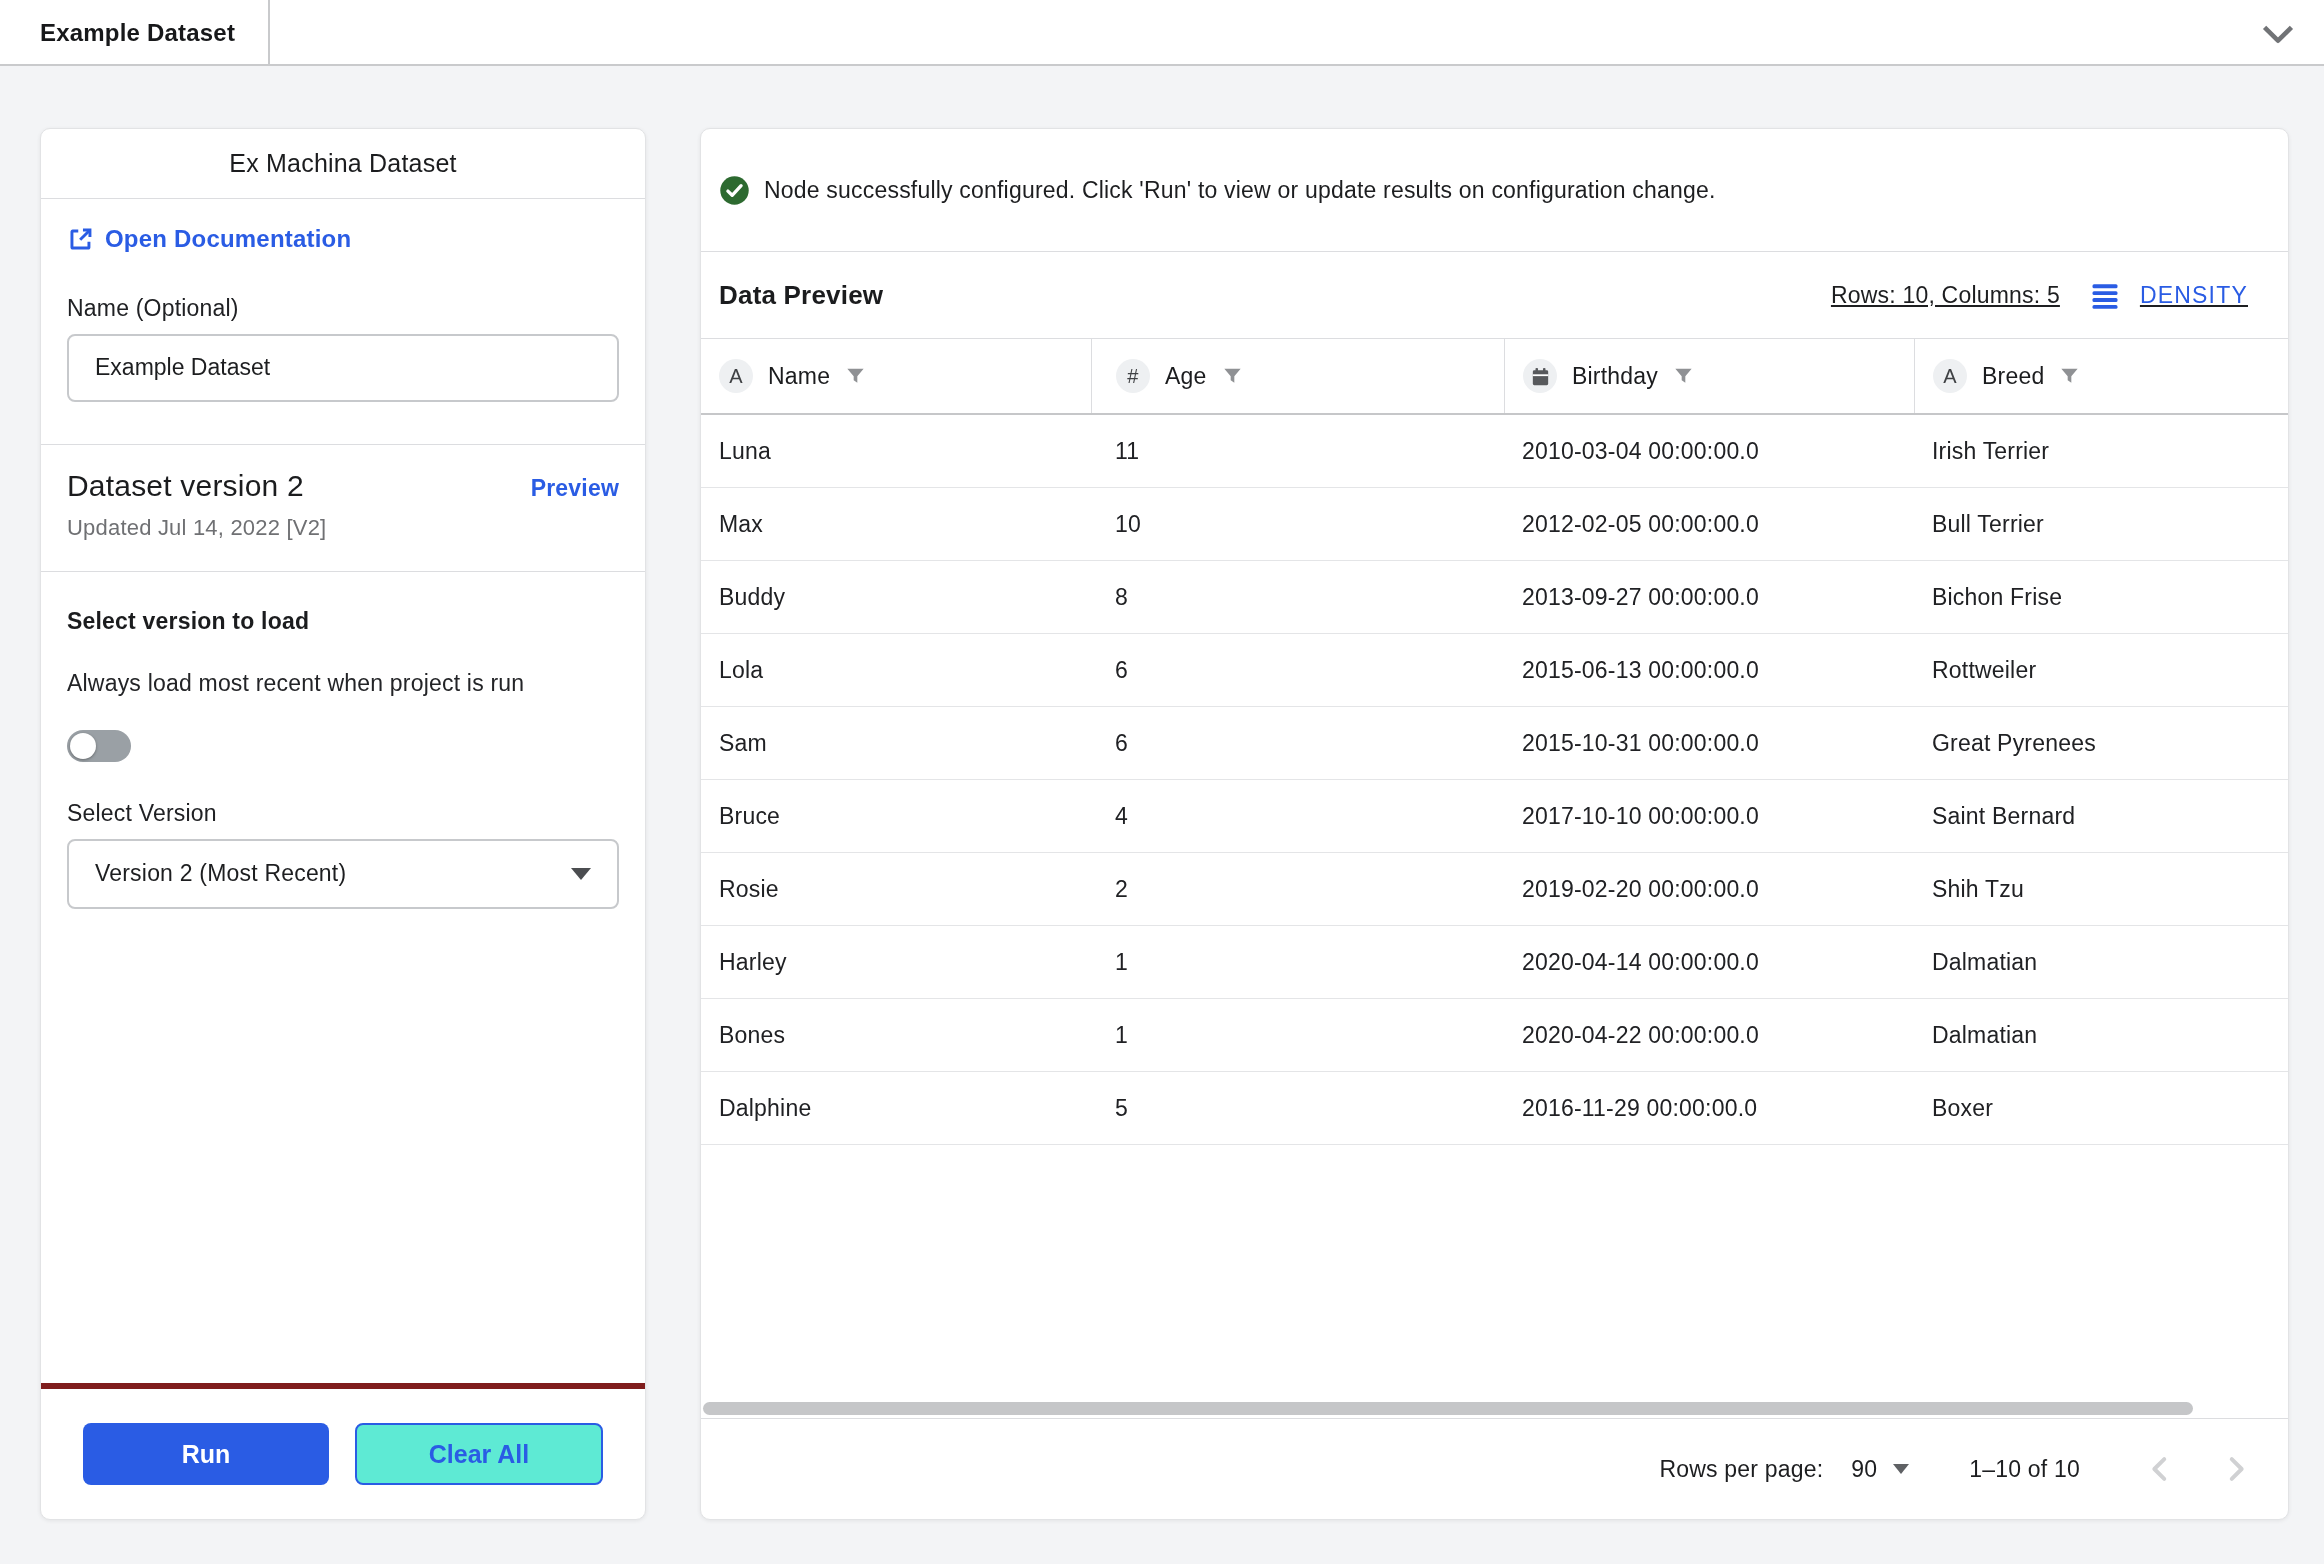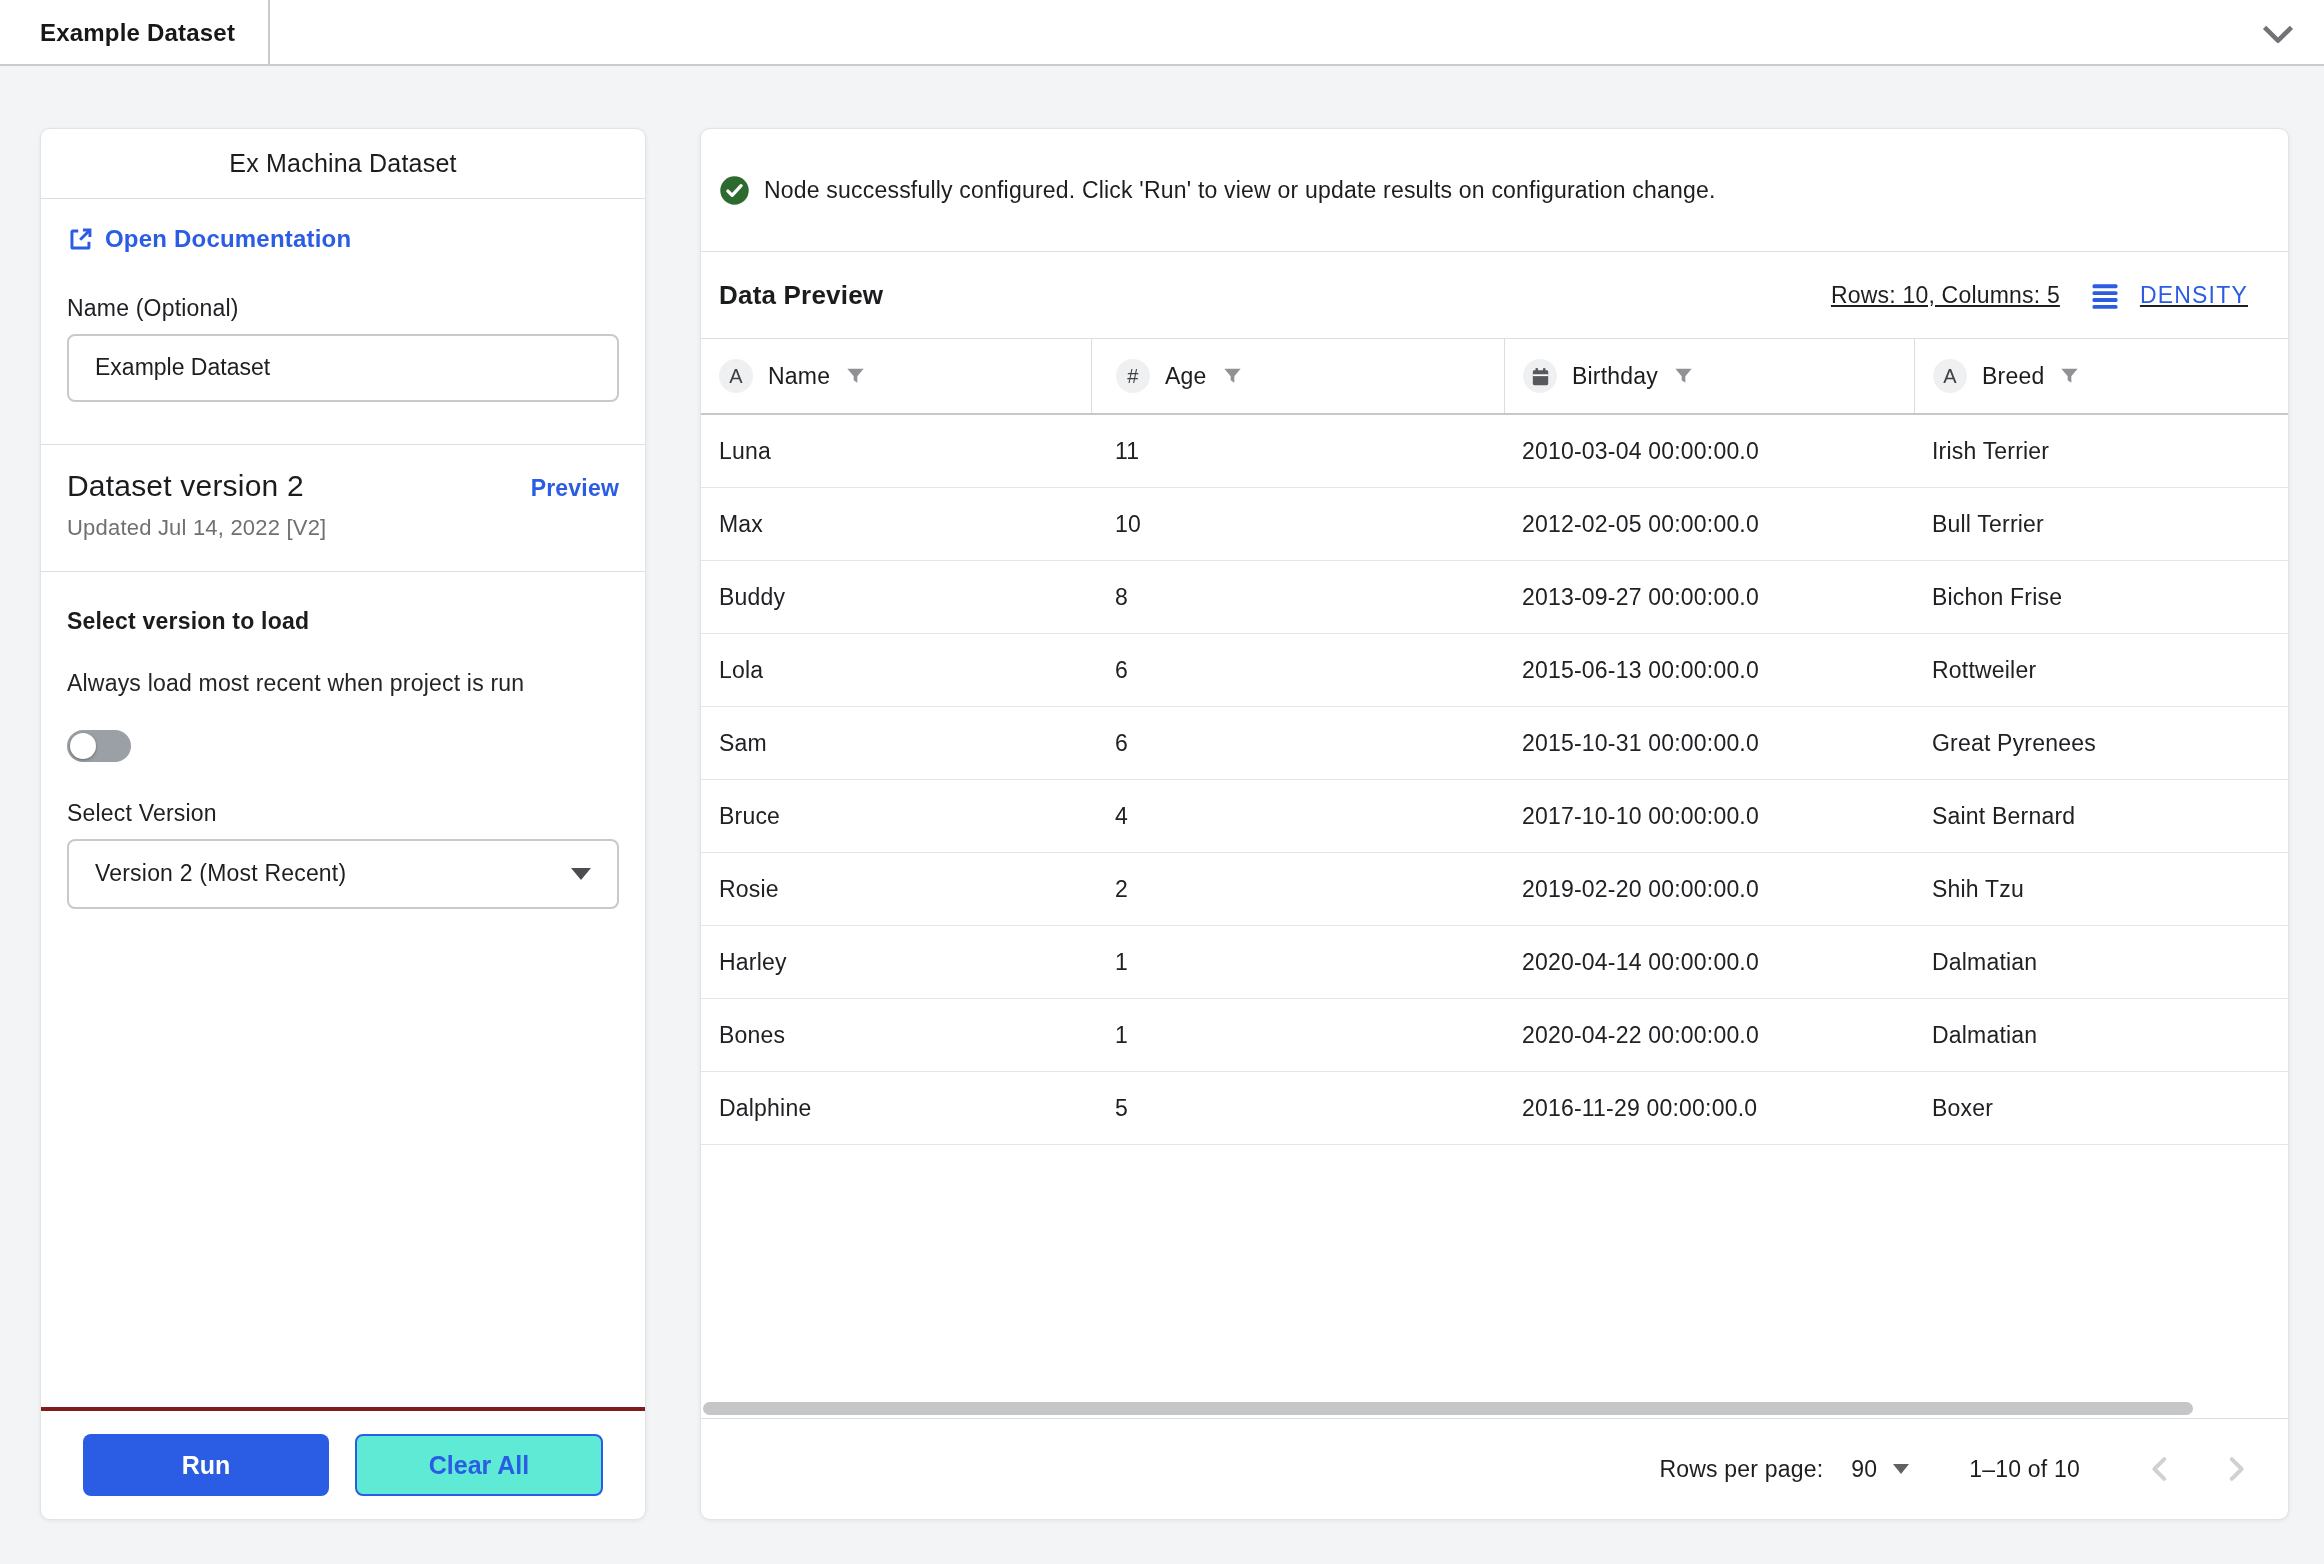--- a/index.html
+++ b/index.html
@@ -84,22 +84,22 @@
     margin-top:12px; height:70px; border:2px solid #c7c9cc; border-radius:8px;
     display:flex; align-items:center; padding:0 26px;
     font-size:23px; color:#1d1e20; cursor:pointer; background:#fff;
   }
   .select-caret {
     margin-left:auto; width:0; height:0;
     border-left:10px solid transparent; border-right:10px solid transparent;
     border-top:12px solid #4b4d50;
   }
   .panel-footer {
-    position:absolute; left:0; right:0; bottom:0; height:112px;
-    border-top:4px solid #7f1d1d;
+    position:absolute; left:0; right:0; bottom:0; height:136px;
+    border-top:6px solid #7f1d1d;
     display:flex; align-items:center; justify-content:space-between; padding:0 42px;
   }
   .btn { height:62px; border-radius:8px; font-family:inherit; font-size:25px; font-weight:700; cursor:pointer; }
   .btn-run { width:246px; background:#2a5ce4; border:none; color:#fff; }
   .btn-clear { width:248px; background:#5eead4; border:2px solid #2a5ce4; color:#2a5ce4; }
   
   .results-panel { left:700px; width:1589px; height:1392px; }
   .status-row { height:122px; display:flex; align-items:center; gap:14px; padding:0 28px 0 18px; }
   .status-icon { flex:0 0 auto; display:flex; }
   .status-text { font-size:23px; color:#1d1e20; }

